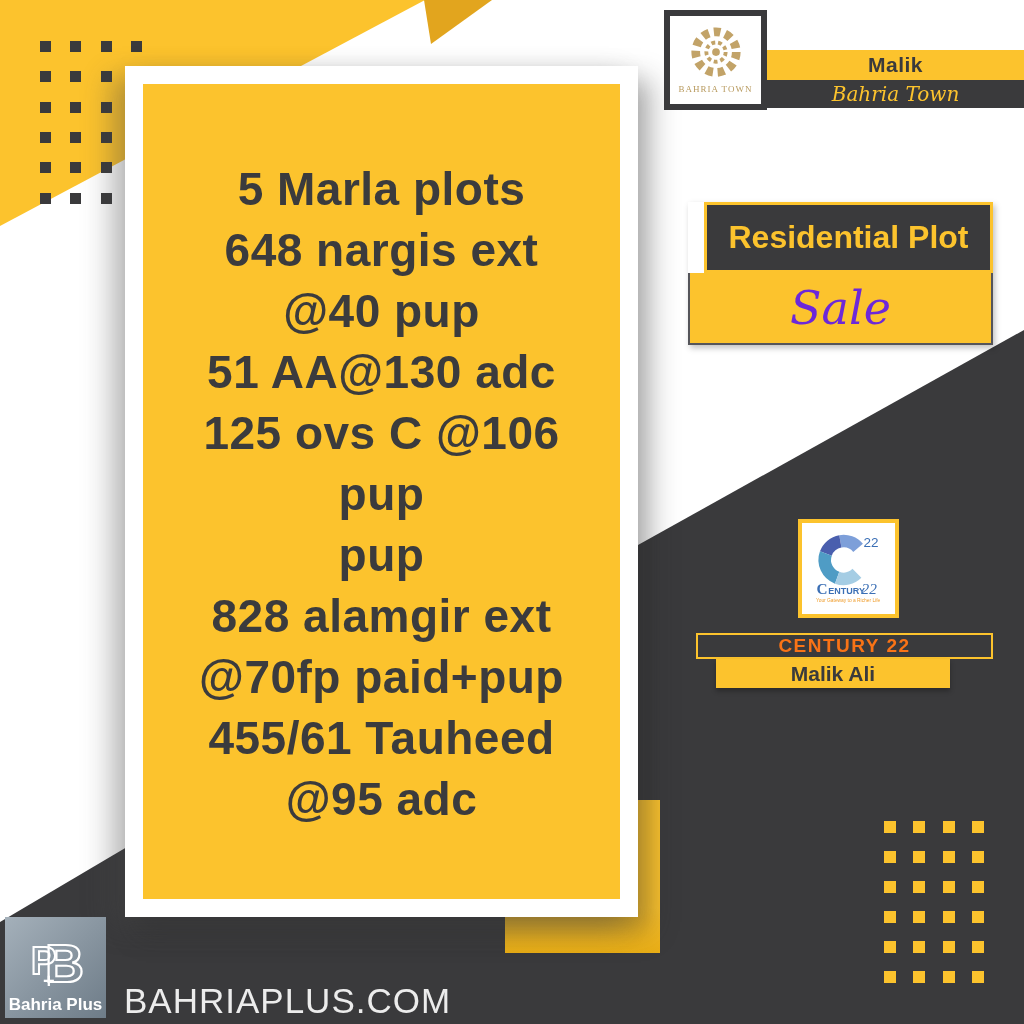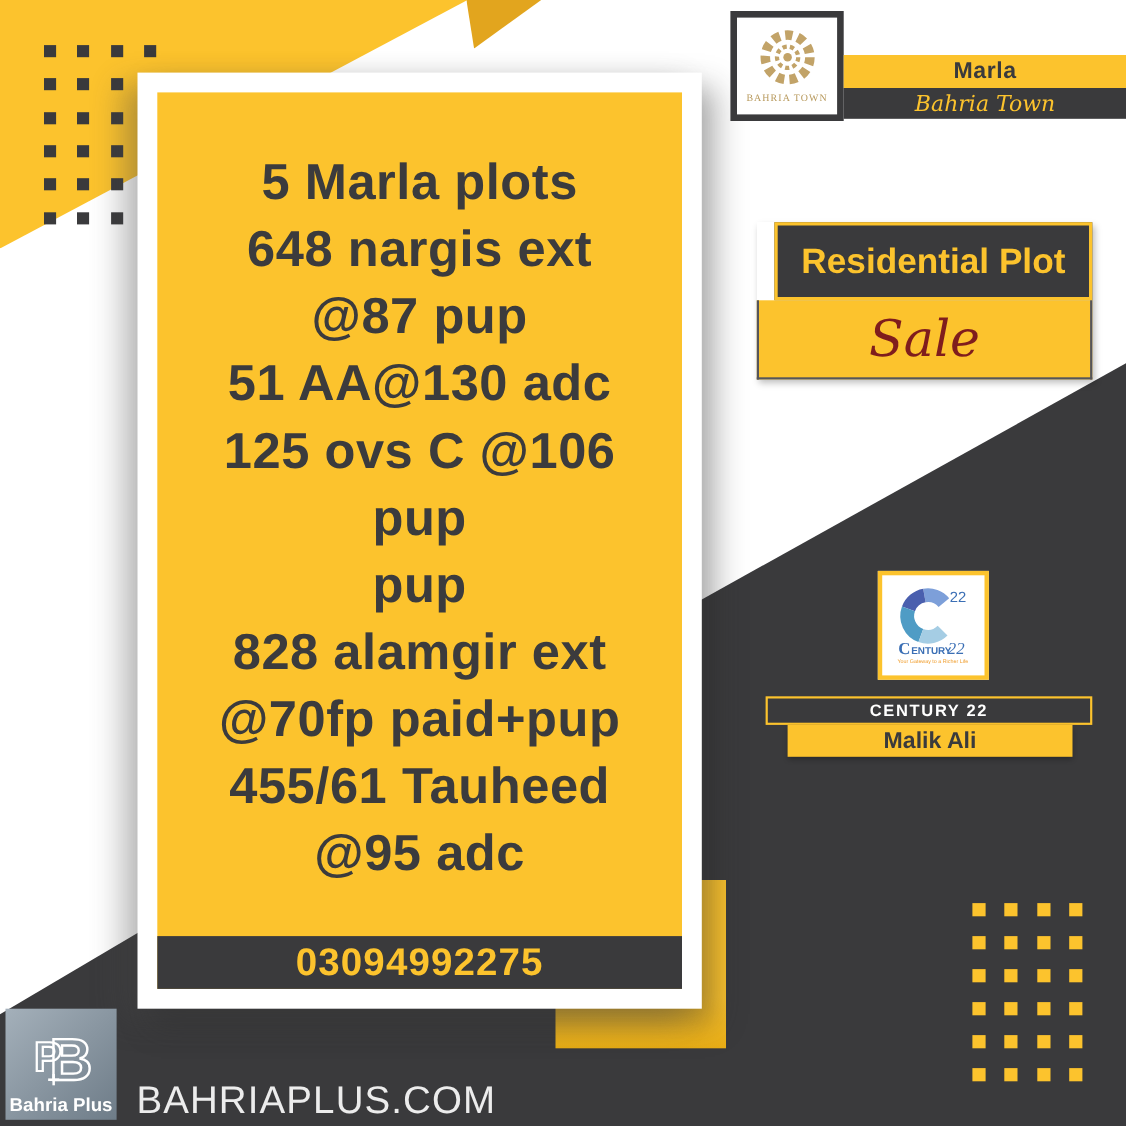--- a/index.html
+++ b/index.html
@@ -43,30 +43,30 @@
              font-family:"DejaVu Serif",serif;font-style:italic;font-size:20px;}
 
   
   .listing-box{position:absolute;left:688px;top:202px;width:305px;height:143px;
                box-shadow:2px 3px 6px rgba(0,0,0,.25);}
   .listing-top{height:71px;background:#3a3a3c;border:3px solid #fcc32d;box-sizing:border-box;
                display:flex;align-items:center;justify-content:center;color:#fcc32d;
                font-weight:bold;font-size:32px;margin-left:16px;}
   .listing-bottom{height:72px;background:#fcc32d;border:2px solid #55555a;border-top:none;
                   box-sizing:border-box;display:flex;align-items:center;justify-content:center;
-                  color:#7f1d1d;font-family:"DejaVu Serif",serif;font-style:italic;font-size:46px;}
+                  color:#6d28d9;font-family:"DejaVu Serif",serif;font-style:italic;font-size:46px;}
 
   
   .c22-logo{position:absolute;left:798px;top:519px;width:101px;height:99px;background:#fff;
             border:4px solid #fcc32d;box-sizing:border-box;display:flex;align-items:center;
             justify-content:center;}
   .c22-bar{position:absolute;left:696px;top:633px;width:297px;height:26px;background:#3a3a3c;
-           border:2px solid #fcc32d;box-sizing:border-box;color:#ffffff;font-weight:bold;
-           font-size:15px;letter-spacing:1.5px;display:flex;align-items:center;justify-content:center;}
-  .agent-bar{position:absolute;left:716px;top:659px;width:259px;height:29px;background:#fcc32d;
+           border:2px solid #fcc32d;box-sizing:border-box;color:#f97316;font-weight:bold;
+           font-size:19px;letter-spacing:1.5px;display:flex;align-items:center;justify-content:center;}
+  .agent-bar{position:absolute;left:716px;top:659px;width:234px;height:29px;background:#fcc32d;
              color:#3a3a3c;font-weight:bold;font-size:21px;display:flex;align-items:center;
              justify-content:center;box-shadow:0 3px 5px rgba(0,0,0,.3);}
 
   
   .bp-logo{position:absolute;left:5px;top:917px;width:101px;height:101px;
            background:linear-gradient(135deg,#a4b0ba,#6e7c88);display:flex;flex-direction:column;
            align-items:center;justify-content:flex-end;padding-bottom:3px;box-sizing:border-box;}
   .bp-caption{font-size:17px;font-weight:bold;color:#ffffff;}
   .site-text{position:absolute;left:112px;top:981px;font-size:35px;color:#ececec;letter-spacing:1px;margin-left:12px;}
 </style>
@@ -127,43 +127,42 @@
       <div class="dot dot-yellow" style="left: 913px; top: 971px; width: 12px; height: 12px;"></div>
       <div class="dot dot-yellow" style="left: 943px; top: 971px; width: 12px; height: 12px;"></div>
       <div class="dot dot-yellow" style="left: 972px; top: 971px; width: 12px; height: 12px;"></div>
     </div>
 
   <div class="card">
     <div class="card-inner">
       <div class="card-text">
         <div>5 Marla plots</div>
         <div>648 nargis ext</div>
-        <div>@87 pup</div>
+        <div>@40 pup</div>
         <div>51 AA@130 adc</div>
         <div>125 ovs C @106</div>
         <div>pup</div>
         <div>pup</div>
         <div>828 alamgir ext</div>
         <div>@70fp paid+pup</div>
         <div>455/61 Tauheed</div>
         <div>@95 adc</div>
       </div>
-      <div class="phone-bar">03094992275</div>
     </div>
   </div>
 
   <div class="bt-logo-box">
     <svg width="58" height="56" viewBox="0 0 60 58">
       <circle cx="30" cy="26" r="21" fill="none" stroke="#c2a368" stroke-width="9" stroke-dasharray="7 5"></circle>
       <circle cx="30" cy="26" r="10" fill="none" stroke="#c2a368" stroke-width="4" stroke-dasharray="4 3"></circle>
       <circle cx="30" cy="26" r="4" fill="#c2a368"></circle>
     </svg>
     <div class="bt-caption">BAHRIA TOWN</div>
   </div>
-  <div class="city-bar">Marla</div>
+  <div class="city-bar">Malik</div>
   <div class="brand-bar">Bahria Town</div>
 
   <div class="listing-box">
     <div class="listing-top">Residential Plot</div>
     <div class="listing-bottom">Sale</div>
   </div>
 
   <div class="c22-logo">
     <svg width="90" height="90" viewBox="0 0 100 100">
       <path d="M 40.4 19.3 A 21 21 0 0 1 60.1 26.5" fill="none" stroke="#7d9fd9" stroke-width="14"></path>

